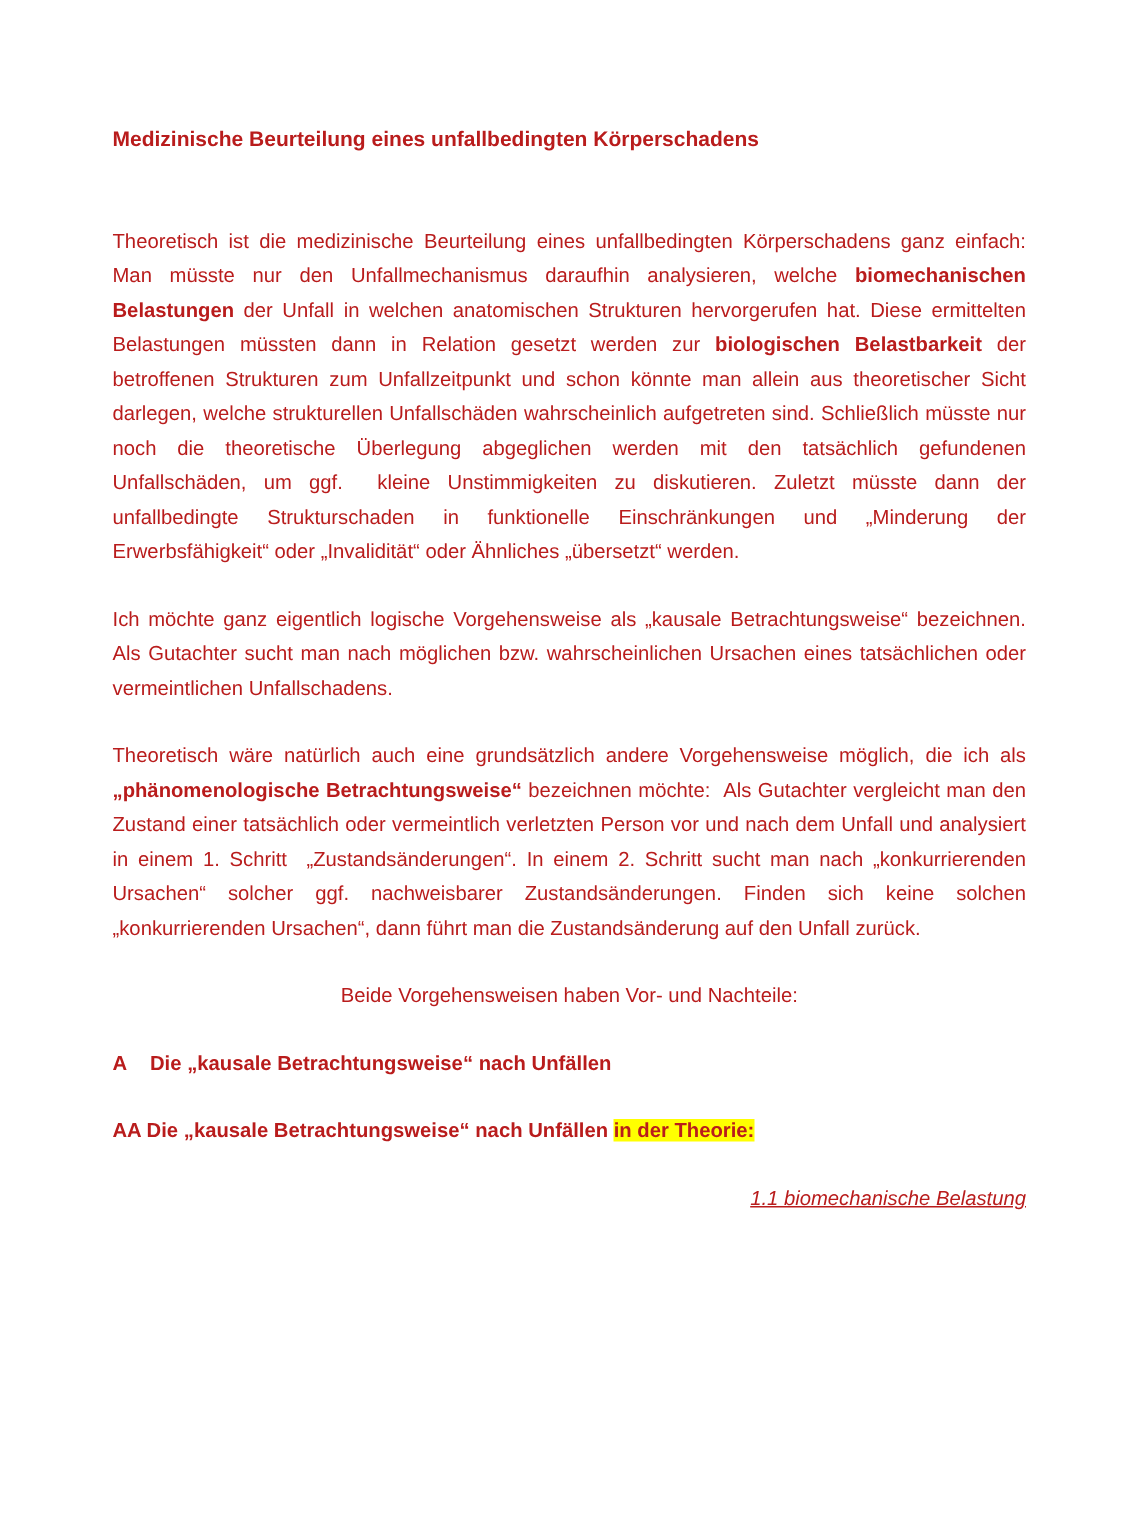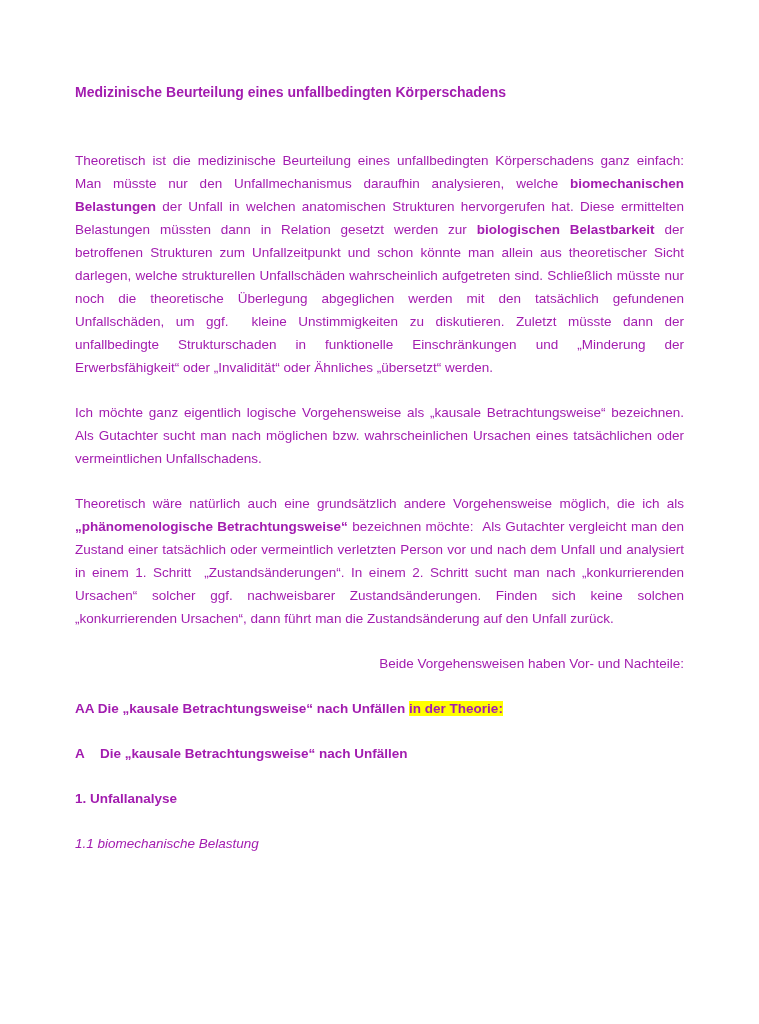--- a/index.html
+++ b/index.html
@@ -7,21 +7,21 @@
     padding: 0;
     background: #ffffff;
   }
   .page {
     position: relative;
     width: 759px;
     height: 1024px;
     background: #ffffff;
     overflow: hidden;
     font-family: "Liberation Sans", "DejaVu Sans", sans-serif;
-    color: #a21caf;
+    color: #b91c1c;
   }
   .content {
     position: absolute;
     left: 75px;
     top: 0;
     width: 609px;
     font-size: 13.5px;
     line-height: 23px;
   }
   .doc-title {
@@ -31,60 +31,60 @@
     font-weight: bold;
     line-height: 23px;
     text-align: left;
   }
   .para {
     margin: 0 0 22px 0;
     text-align: justify;
   }
   .para-plain {
     margin: 0 0 22px 0;
-    text-align: right;
+    text-align: center;
   }
   .heading {
     margin: 0 0 22px 0;
     font-weight: bold;
     text-align: left;
   }
   .heading-label {
     display: inline-block;
     min-width: 25px;
   }
   .heading-num {
     margin-top: 6px;
   }
   .subheading-italic {
     margin: 0 0 22px 0;
     margin-top: 10px;
     font-style: italic;
     font-weight: normal;
-    text-align: left;
+    text-align: right;
+    text-decoration: underline;
   }
 </style>
 </head>
 <body>
 
 <div class="page">
   <div class="content">
 
     <h1 class="doc-title">Medizinische Beurteilung eines unfallbedingten Körperschadens</h1>
 
     <p class="para"><span>Theoretisch ist die medizinische Beurteilung eines unfallbedingten Körperschadens ganz einfach: Man müsste nur den Unfallmechanismus daraufhin analysieren, welche </span><span style="font-weight: bold;">biomechanischen Belastungen</span><span> der Unfall in welchen anatomischen Strukturen hervorgerufen hat. Diese ermittelten Belastungen müssten dann in Relation gesetzt werden zur </span><span style="font-weight: bold;">biologischen Belastbarkeit</span><span> der betroffenen Strukturen zum Unfallzeitpunkt und schon könnte man allein aus theoretischer Sicht darlegen, welche strukturellen Unfallschäden wahrscheinlich aufgetreten sind. Schließlich müsste nur noch die theoretische Überlegung abgeglichen werden mit den tatsächlich gefundenen Unfallschäden, um ggf. &nbsp;kleine Unstimmigkeiten zu diskutieren. Zuletzt müsste dann der unfallbedingte Strukturschaden in funktionelle Einschränkungen und „Minderung der Erwerbsfähigkeit“ oder „Invalidität“ oder Ähnliches „übersetzt“ werden.</span></p>
 
     <p class="para"><span>Ich möchte ganz eigentlich logische Vorgehensweise als </span><span style="font-weight: normal;">„kausale Betrachtungsweise“</span><span> bezeichnen. Als Gutachter sucht man nach möglichen bzw. wahrscheinlichen Ursachen eines tatsächlichen oder vermeintlichen Unfallschadens.</span></p>
 
     <p class="para"><span>Theoretisch wäre natürlich auch eine grundsätzlich andere Vorgehensweise möglich, die ich als </span><span style="font-weight: bold;">„phänomenologische Betrachtungsweise“</span><span> bezeichnen möchte: &nbsp;Als Gutachter vergleicht man den Zustand einer tatsächlich oder vermeintlich verletzten Person vor und nach dem Unfall und analysiert in einem 1. Schritt &nbsp;„Zustandsänderungen“. In einem 2. Schritt sucht man nach „konkurrierenden Ursachen“ solcher ggf. nachweisbarer Zustandsänderungen. Finden sich keine solchen „konkurrierenden Ursachen“, dann führt man die Zustandsänderung auf den Unfall zurück.</span></p>
 
     <p class="para-plain">Beide Vorgehensweisen haben Vor- und Nachteile:</p>
 
+    <p class="heading"><span class="heading-label">A</span><span>Die „kausale Betrachtungsweise“ nach Unfällen</span></p>
+
     <p class="heading"><span style="font-weight: bold;">AA Die „kausale Betrachtungsweise“ nach Unfällen </span><span style="font-weight: bold; background-color: rgb(255, 255, 0);">in der Theorie:</span></p>
 
-    <p class="heading"><span class="heading-label">A</span><span>Die „kausale Betrachtungsweise“ nach Unfällen</span></p>
-
-    <p class="heading heading-num">1. Unfallanalyse</p>
 
     <p class="subheading-italic">1.1 biomechanische Belastung</p>
 
   </div>
 </div>
 
 </body></html>

